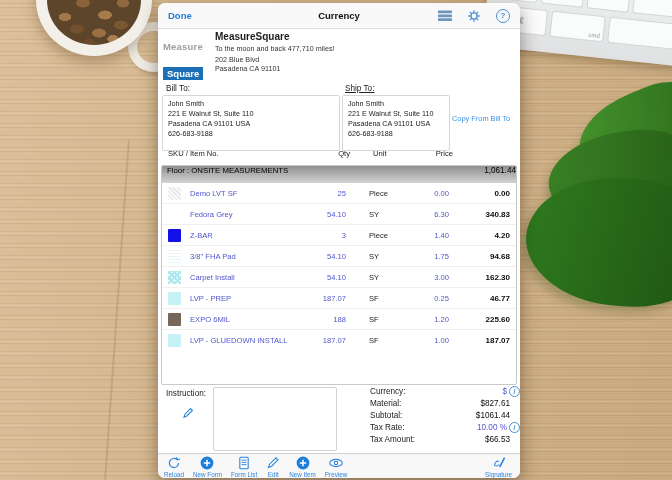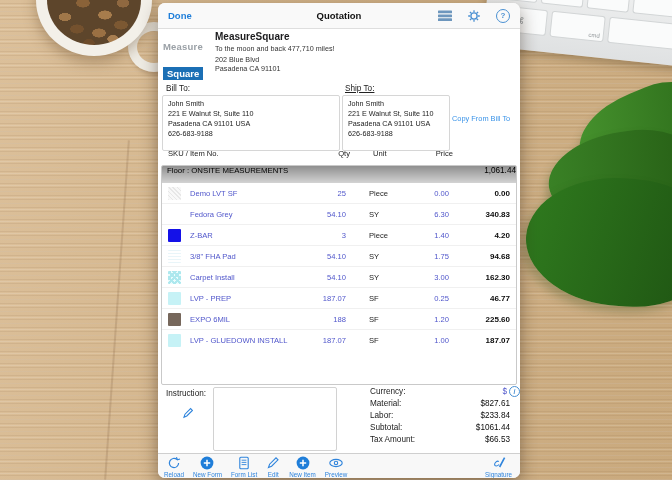--- a/index.html
+++ b/index.html
@@ -179,21 +179,21 @@
 
 <div class="leaf leaf1"></div>
 <div class="leaf leaf2"></div>
 <div class="leaf leaf-lime"></div>
 <div class="leaf leaf3"></div>
 
 <div class="app">
 
   <div class="navbar">
     <span class="done">Done</span>
-    <span class="navtitle">Quotation</span>
+    <span class="navtitle">Currency</span>
     <span class="navicons">
       <svg width="14" height="12" viewBox="0 0 14 12">
         <g fill="#6d96bd">
           <rect x="0" y="0.5" width="14" height="2.8" rx="0.6"></rect>
           <rect x="0" y="4.4" width="14" height="2.8" rx="0.6"></rect>
           <rect x="0" y="8.3" width="14" height="2.8" rx="0.6"></rect>
         </g>
       </svg>
       <svg width="14" height="14" viewBox="0 0 14 14">
         <g stroke="#4a90d2" fill="none" stroke-width="1.3">
@@ -348,28 +348,28 @@
         <span class="tlabel">Currency:</span>
         <span class="tvalue">$</span>
         <span class="iicon">i</span>
       </div>
       <div class="trow">
         <span class="tlabel">Material:</span>
         <span class="tvalue">$827.61</span>
         <span class="pad"></span>
       </div>
       <div class="trow">
-        <span class="tlabel">Labor:</span>
-        <span class="tvalue">$233.84</span>
-        <span class="pad"></span>
-      </div>
-      <div class="trow">
         <span class="tlabel">Subtotal:</span>
         <span class="tvalue">$1061.44</span>
         <span class="pad"></span>
+      </div>
+      <div class="trow hl">
+        <span class="tlabel">Tax Rate:</span>
+        <span class="tvalue">10.00 %</span>
+        <span class="iicon">i</span>
       </div>
       <div class="trow">
         <span class="tlabel">Tax Amount:</span>
         <span class="tvalue">$66.53</span>
         <span class="pad"></span>
       </div>
     </div>
 
   <div class="toolbar" id="toolbar">
       <div class="titem">

